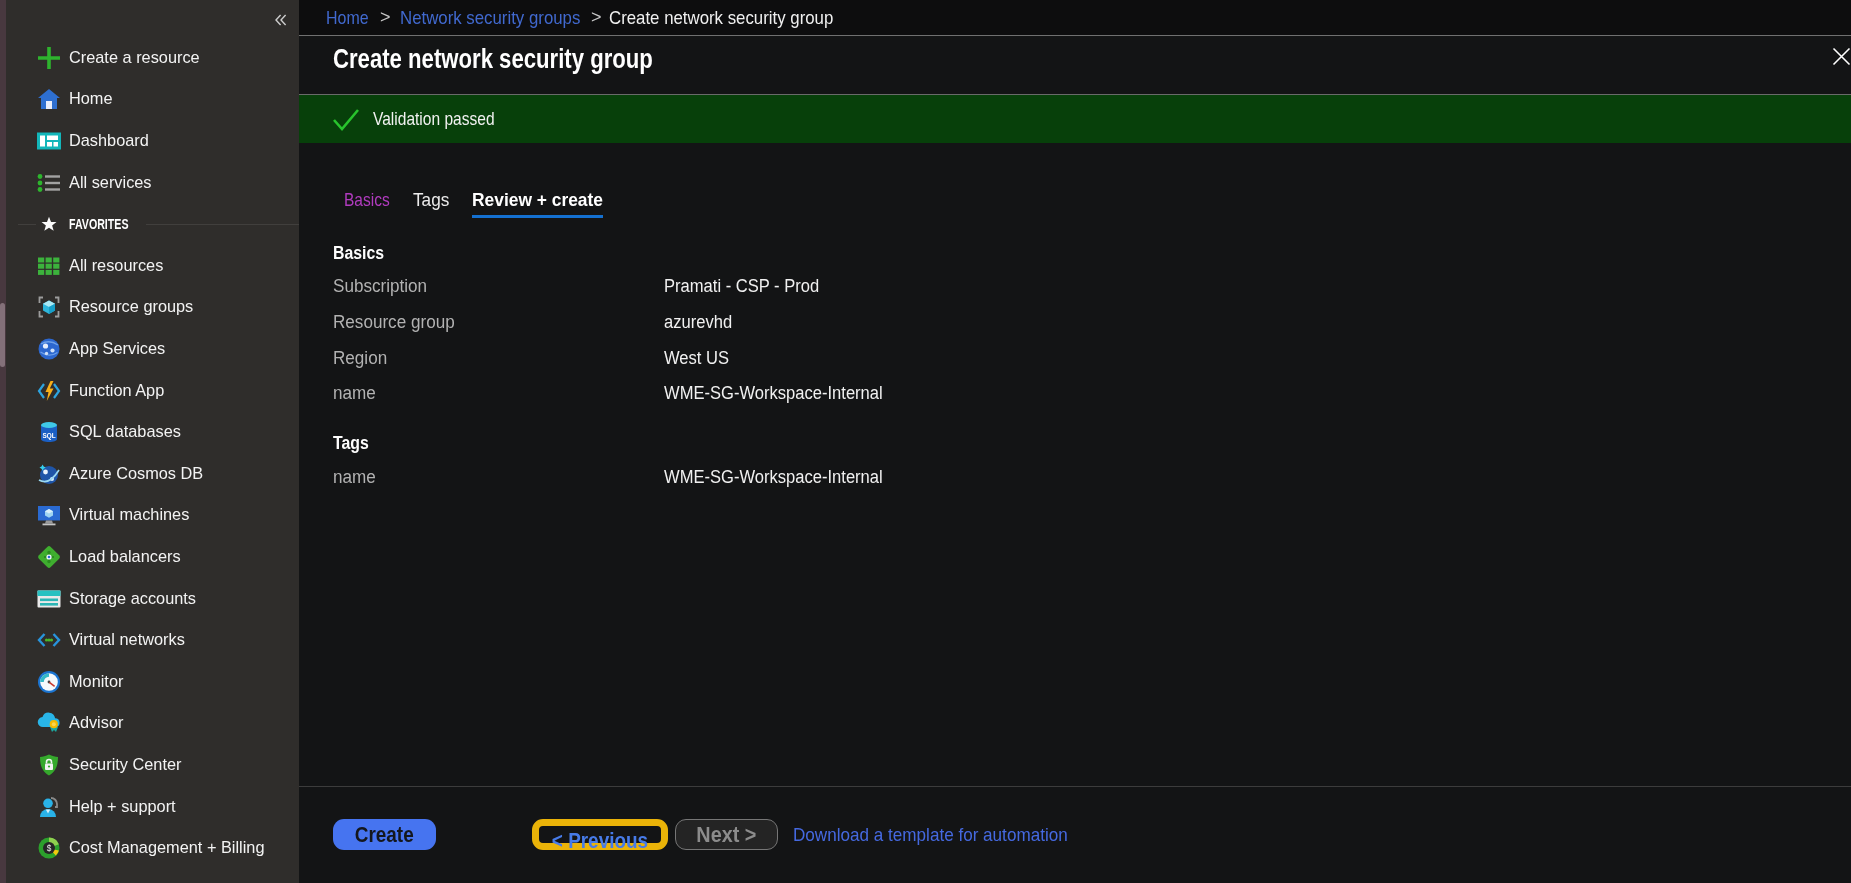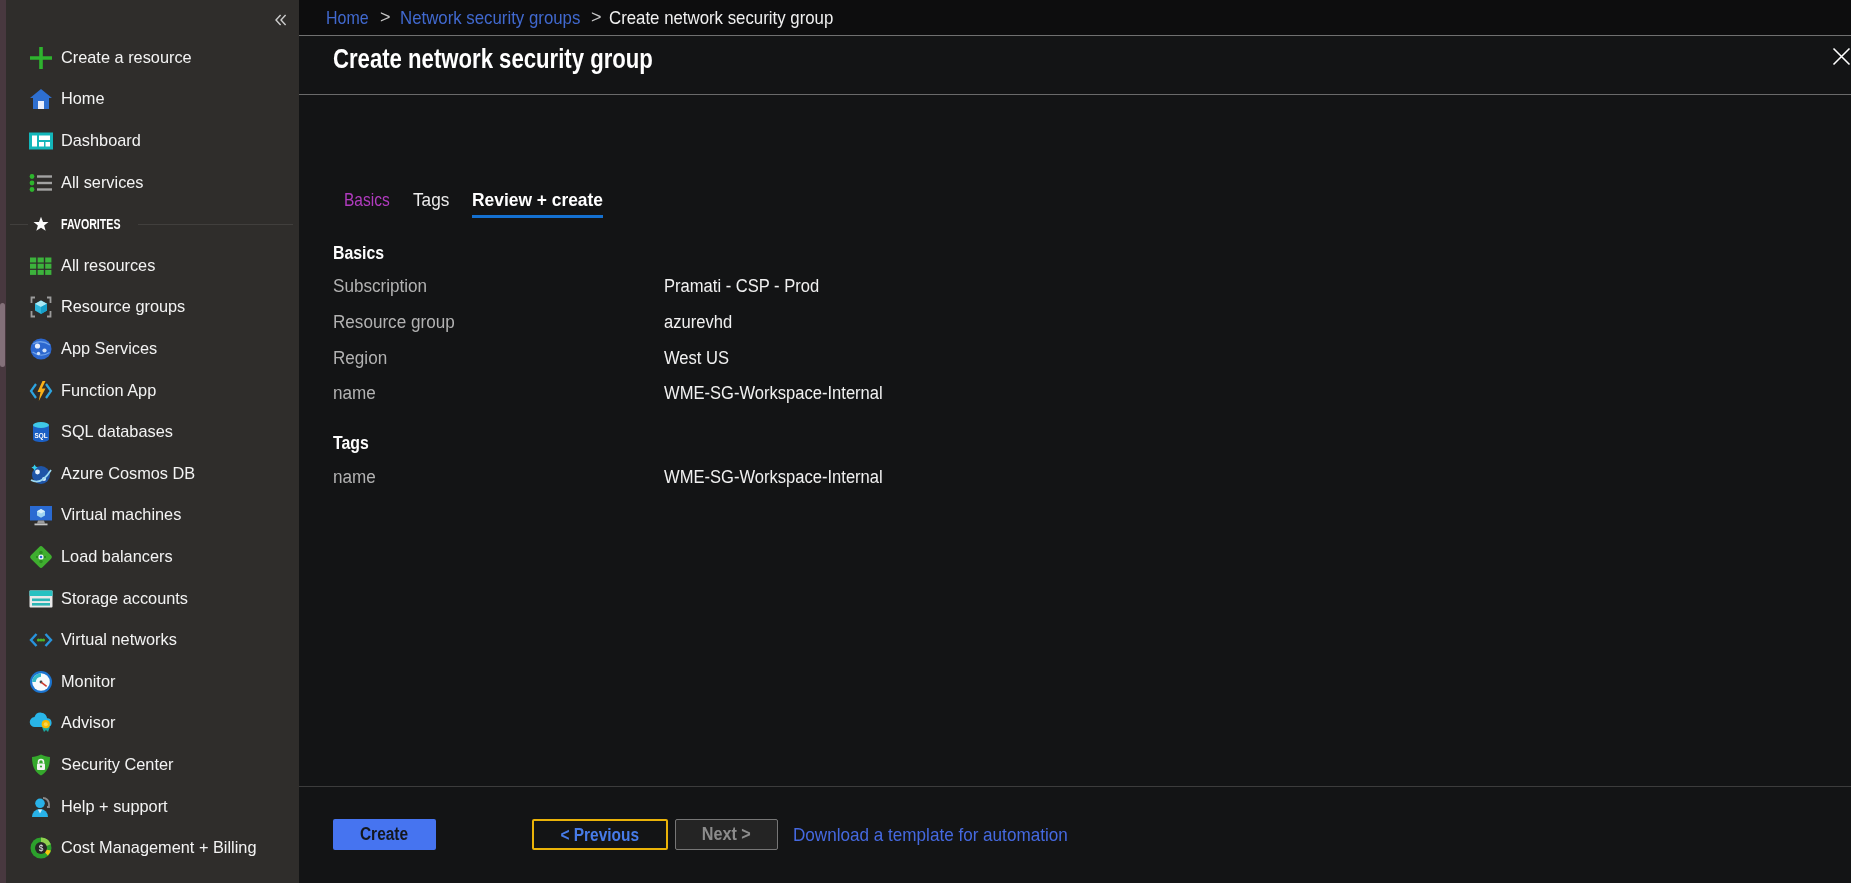--- a/index.html
+++ b/index.html
@@ -2,21 +2,21 @@
 <html><head>
 <meta charset="utf-8">
 <style>
   html,body{margin:0;padding:0;background:#111213;}
   body{width:1851px;height:883px;overflow:hidden;position:relative;font-family:"Liberation Sans",sans-serif;}
   .abs{position:absolute;}
   
   #strip{left:0;top:0;width:6px;height:883px;background:#48383f;}
   #thumb{left:0;top:303px;width:5px;height:64px;background:#837079;border-radius:3px;}
   #sidebar{left:6px;top:0;width:293px;height:883px;background:#2f2d2b;}
-  .item{position:absolute;left:4px;width:293px;height:42px;}
+  .item{position:absolute;left:12px;width:293px;height:42px;}
   .item .ic{position:absolute;left:19px;top:50%;transform:translateY(-50%);width:24px;height:24px;}
   .item .tx{position:absolute;left:51px;top:50%;transform:translateY(-50%) scaleX(.96);transform-origin:0 50%;font-size:17px;color:#f3f3f3;white-space:nowrap;}
   .fav .tx{font-size:14px;font-weight:bold;letter-spacing:0;color:#ffffff;transform:translateY(-50%) scaleX(.76) !important;}
   .fav .line{position:absolute;left:128px;right:10px;top:50%;height:1px;background:#413f3d;}
   .fav .linel{position:absolute;left:0;width:18px;top:50%;height:1px;background:#413f3d;}
   
   #main{left:299px;top:0;width:1552px;height:883px;background:#131415;}
   #crumb{left:0;top:0;width:1552px;height:36px;background:#0d0d0e;border-bottom:1px solid #707070;box-sizing:border-box;font-size:19px;line-height:35px;}
   #crumb span{position:absolute;top:0;transform-origin:0 50%;white-space:nowrap;}
   .blue{color:#4169cf;}
@@ -29,24 +29,24 @@
   #banner .t{position:absolute;left:74px;top:50%;transform:translateY(-50%) scaleX(.84);transform-origin:0 50%;font-size:18.5px;color:#f2f2f2;}
   .tab{position:absolute;top:189px;font-size:18.5px;white-space:nowrap;transform-origin:0 50%;}
   #tab1{left:45px;color:#b13bbf;transform:scaleX(.84);}
   #tab2{left:114px;color:#ececec;transform:scaleX(.93);}
   #tab3{left:173px;color:#ffffff;font-weight:bold;transform:scaleX(.94);}
   #underline{left:173px;top:215px;width:131px;height:3px;background:#1470d0;}
   .h2{position:absolute;left:34px;font-size:18px;font-weight:bold;color:#fdfdfd;transform:scaleX(.88);transform-origin:0 50%;}
   .lbl{position:absolute;left:34px;font-size:18px;color:#b2b2b2;white-space:nowrap;transform:scaleX(.95);transform-origin:0 50%;}
   .val{position:absolute;left:365px;font-size:18px;color:#f1f1f1;white-space:nowrap;transform:scaleX(.92);transform-origin:0 50%;}
   #footline{left:0;top:786px;width:1552px;height:1px;background:#3c3c3c;}
-  .btn{position:absolute;top:819px;height:31px;box-sizing:border-box;border-radius:2px;font-size:18px;font-weight:bold;text-align:center;line-height:31px;}
+  .btn{position:absolute;top:819px;height:31px;box-sizing:border-box;border-radius:11px;font-size:22px;font-weight:bold;text-align:center;line-height:31px;}
   .btn i{font-style:normal;display:inline-block;transform:scaleX(.86);}
   #bcreate{left:34px;width:103px;background:#4674f0;color:#14171d;}
-  #bprev{left:233px;width:136px;border:2px solid #eab308;color:#477be8;line-height:29px;}
+  #bprev{left:233px;width:136px;border:7px solid #eab308;color:#477be8;line-height:29px;}
   #bnext{left:376px;width:103px;border:1px solid #767676;background:#242424;color:#8c8c8c;line-height:29px;text-decoration:underline;}
   #bnext i{transform:scaleX(.9);}
   #dlink{left:494px;top:824px;font-size:19px;color:#4569e0;transform:scaleX(.9);transform-origin:0 50%;white-space:nowrap;}
 </style>
 </head>
 <body>
   <div class="abs" id="strip"></div>
   <div class="abs" id="thumb"></div>
   <div class="abs" id="sidebar">
     <svg class="abs" style="left:269px;top:14px" width="12" height="12" viewBox="0 0 12 12">
@@ -254,20 +254,26 @@
       <span class="sep" style="left:81px">&gt;</span>
       <span class="blue" style="left:101px;transform:scaleX(.885)">Network security groups</span>
       <span class="sep" style="left:292px">&gt;</span>
       <span style="left:310px;color:#f0f0f0;transform:scaleX(.885)">Create network security group</span>
     </div>
     <div class="abs" id="title">Create network security group</div>
     <svg class="abs" id="closex" viewBox="0 0 19 19">
       <path d="M1.5 1.5 L17.5 17.5 M17.5 1.5 L1.5 17.5" stroke="#ffffff" stroke-width="1.6"></path>
     </svg>
     <div class="abs" id="line2"></div>
+    <div class="abs" id="banner">
+      <svg width="28" height="23" viewBox="0 0 28 23">
+        <path d="M2 12 L10 21 L26 2" fill="none" stroke="#28c32d" stroke-width="2.6"></path>
+      </svg>
+      <div class="t">Validation passed</div>
+    </div>
     <div class="tab" id="tab1">Basics</div>
     <div class="tab" id="tab2">Tags</div>
     <div class="tab" id="tab3">Review + create</div>
     <div class="abs" id="underline"></div>
 
     <div class="h2" style="top:243px">Basics</div>
     <div class="lbl" style="top:276px">Subscription</div>
     <div class="val" style="top:276px">Pramati - CSP - Prod</div>
     <div class="lbl" style="top:312px">Resource group</div>
     <div class="val" style="top:312px">azurevhd</div>

